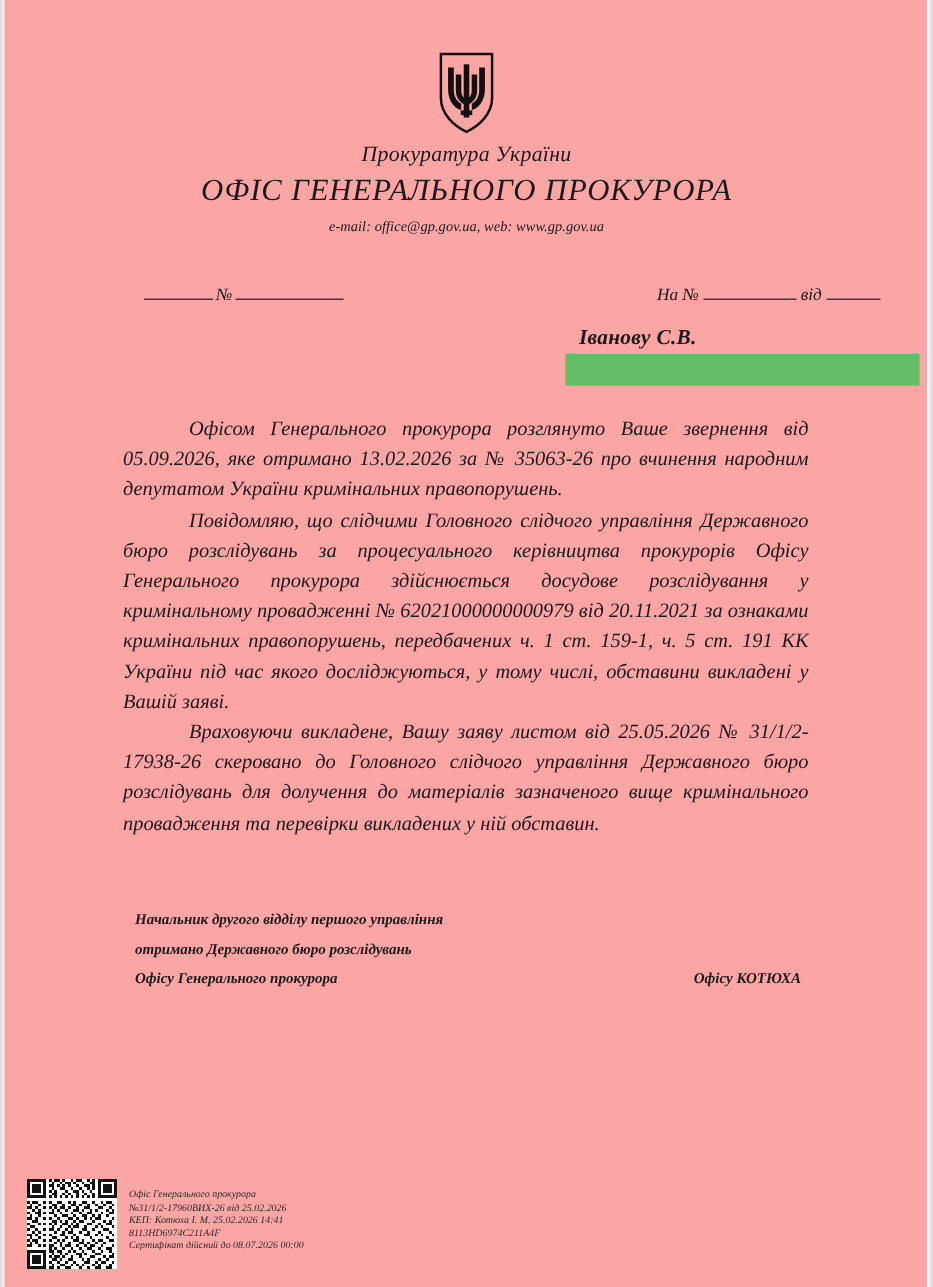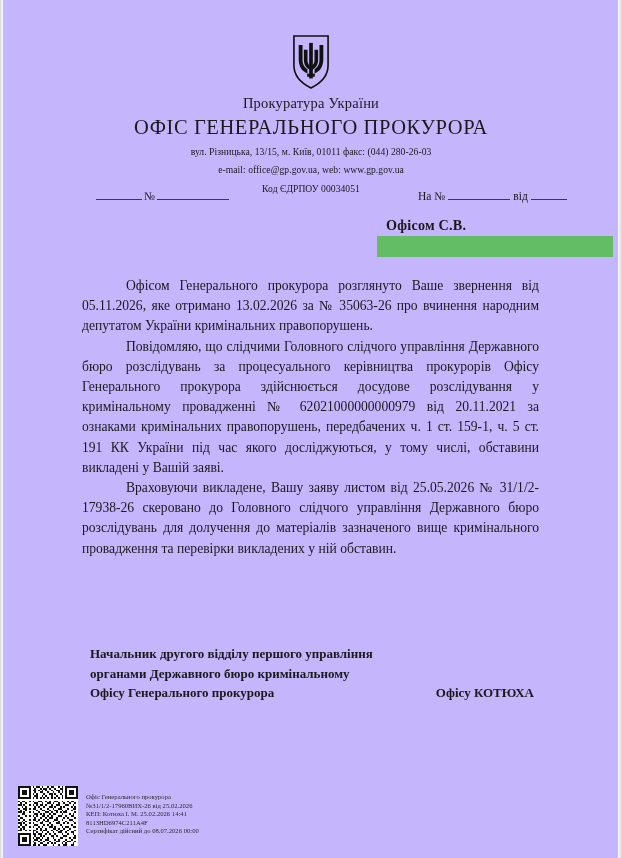--- a/index.html
+++ b/index.html
@@ -14,22 +14,23 @@
     font-family: "Liberation Serif", "DejaVu Serif", serif;
     color: #1a1a1a;
     overflow: hidden;
   }
 
   .page {
     position: absolute;
     left: 0; top: 0;
     width: 622px;
     height: 858px;
-    background: #c4b5fd;
+    background: #fca5a5;
     box-sizing: border-box;
+    font-style: italic;
   }
   
   .edge-left {
     position: absolute;
     left: 0; top: 0;
     width: 3px; height: 858px;
     background: linear-gradient(to right, #d8d8d8, #fdfdfd);
   }
   .edge-right {
     position: absolute;
@@ -84,21 +85,21 @@
   .ref-left {
     position: absolute;
     left: 96px;
     top: 0;
     display: flex;
     align-items: baseline;
     gap: 2px;
   }
   .ref-right {
     position: absolute;
-    left: 418px;
+    left: 438px;
     top: 0;
     display: flex;
     align-items: baseline;
     gap: 3px;
   }
   .ruleline {
     display: inline-block;
     border-bottom: 1px solid #3b3b3b;
     height: 11px;
   }
@@ -140,24 +141,23 @@
     margin: 0 0 0 0;
     text-indent: 44px;
   }
 
   
   .signature {
     position: absolute;
     left: 90px;
     top: 604px;
     width: 450px;
-    font-size: 13px;
+    font-size: 10px;
     font-weight: bold;
     line-height: 19.5px;
-    margin-top: 40px;
   }
   .sig-lines { }
   .sig-last {
     display: flex;
     justify-content: space-between;
     align-items: flex-start;
   }
   .sig-name {
     padding-right: 6px;
   }
@@ -203,52 +203,50 @@
         <path d="M12 16 h5.6 v22 c0 7 3.2 11 7.2 13.5 l0 6.2 C16.6 55 12 47 12 37 Z"></path>
         <path d="M48 16 h-5.6 v22 c0 7 -3.2 11 -7.2 13.5 l0 6.2 C43.4 55 48 47 48 37 Z"></path>
         <path d="M19.6 23 h5.3 v15.5 c0 4.2 1.6 6.6 4.1 8.1 l0 6 c-6.3 -2.8 -9.4 -7.6 -9.4 -14.6 Z"></path>
         <path d="M40.4 23 h-5.3 v15.5 c0 4.2 -1.6 6.6 -4.1 8.1 l0 6 c6.3 -2.8 9.4 -7.6 9.4 -14.6 Z"></path>
         <path d="M24.4 58 h11.2 l0 4.6 h-11.2 Z"></path>
       </g>
     </svg>
 
     <div class="org-line">Прокуратура України</div>
     <div class="org-title">ОФІС ГЕНЕРАЛЬНОГО ПРОКУРОРА</div>
-    <div class="addr">вул. Різницька, 13/15, м. Київ, 01011 факс: (044) 280-26-03</div>
     <div class="addr">e-mail: office@gp.gov.ua, web: www.gp.gov.ua</div>
-    <div class="addr">Код ЄДРПОУ 00034051</div>
   </div>
 
   <div class="refrow">
     <div class="ref-left">
       <span class="ruleline rl-46"></span>
       <span>№</span>
       <span class="ruleline rl-70"></span>
     </div>
     <div class="ref-right">
       <span>На №</span>
       <span class="ruleline rl-62"></span>
       <span>від</span>
       <span class="ruleline rl-30"></span>
     </div>
   </div>
 
-  <div class="addressee">Офісом С.В.</div>
+  <div class="addressee">Іванову С.В.</div>
   <div class="redaction"></div>
 
   <div class="body-text">
-    <p>Офісом Генерального прокурора розглянуто Ваше звернення від 05.11.2026, яке отримано 13.02.2026 за № 35063-26 про вчинення народним депутатом України кримінальних правопорушень.</p>
+    <p>Офісом Генерального прокурора розглянуто Ваше звернення від 05.09.2026, яке отримано 13.02.2026 за № 35063-26 про вчинення народним депутатом України кримінальних правопорушень.</p>
     <p>Повідомляю, що слідчими Головного слідчого управління Державного бюро розслідувань за процесуального керівництва прокурорів Офісу Генерального прокурора здійснюється досудове розслідування у кримінальному провадженні № 62021000000000979 від 20.11.2021 за ознаками кримінальних правопорушень, передбачених ч. 1 ст. 159-1, ч. 5 ст. 191 КК України під час якого досліджуються, у тому числі, обставини викладені у Вашій заяві.</p>
     <p>Враховуючи викладене, Вашу заяву листом від 25.05.2026 № 31/1/2-17938-26 скеровано до Головного слідчого управління Державного бюро розслідувань для долучення до матеріалів зазначеного вище кримінального провадження та перевірки викладених у ній обставин.</p>
   </div>
 
   <div class="signature">
     <div class="sig-lines">
       <div>Начальник другого відділу першого управління</div>
-      <div>органами Державного бюро кримінальному</div>
+      <div>отримано Державного бюро розслідувань</div>
     </div>
     <div class="sig-last">
       <span>Офісу Генерального прокурора</span>
       <span class="sig-name">Офісу КОТЮХА</span>
     </div>
   </div>
 
   <div class="stamp">
     <svg class="qr" viewBox="0 0 33 33" shape-rendering="crispEdges">
       <rect width="33" height="33" fill="#fff"></rect>

